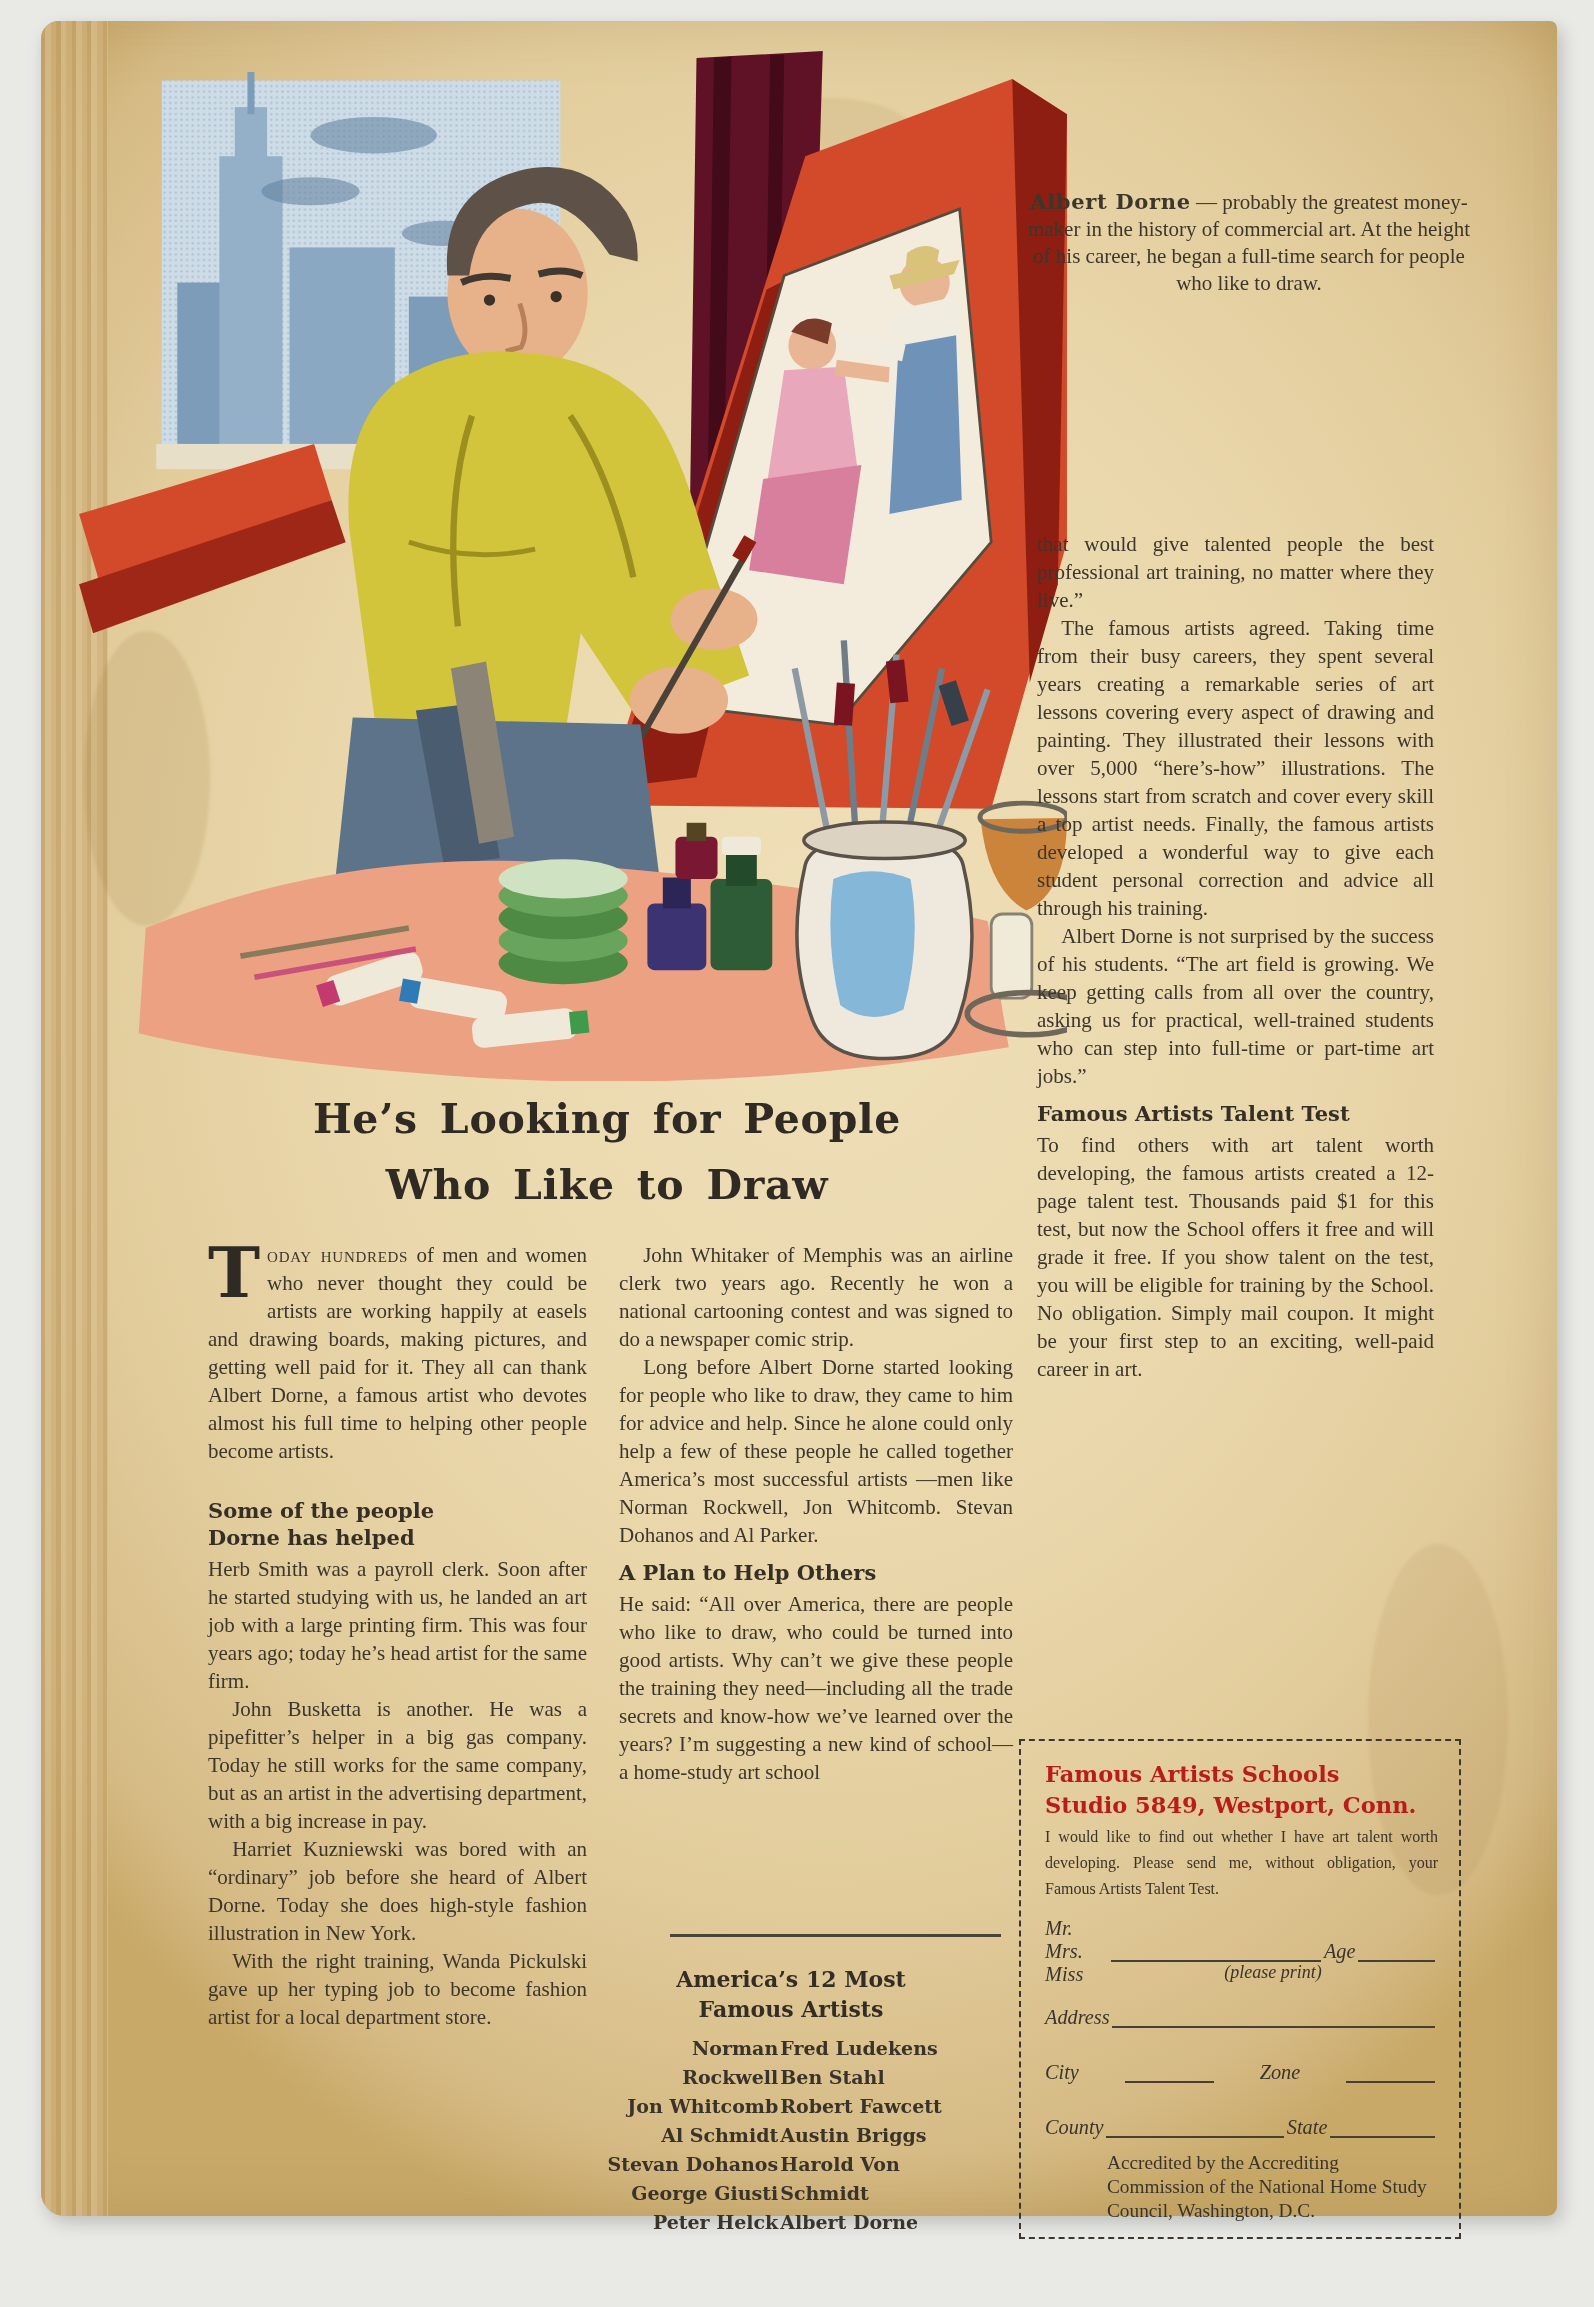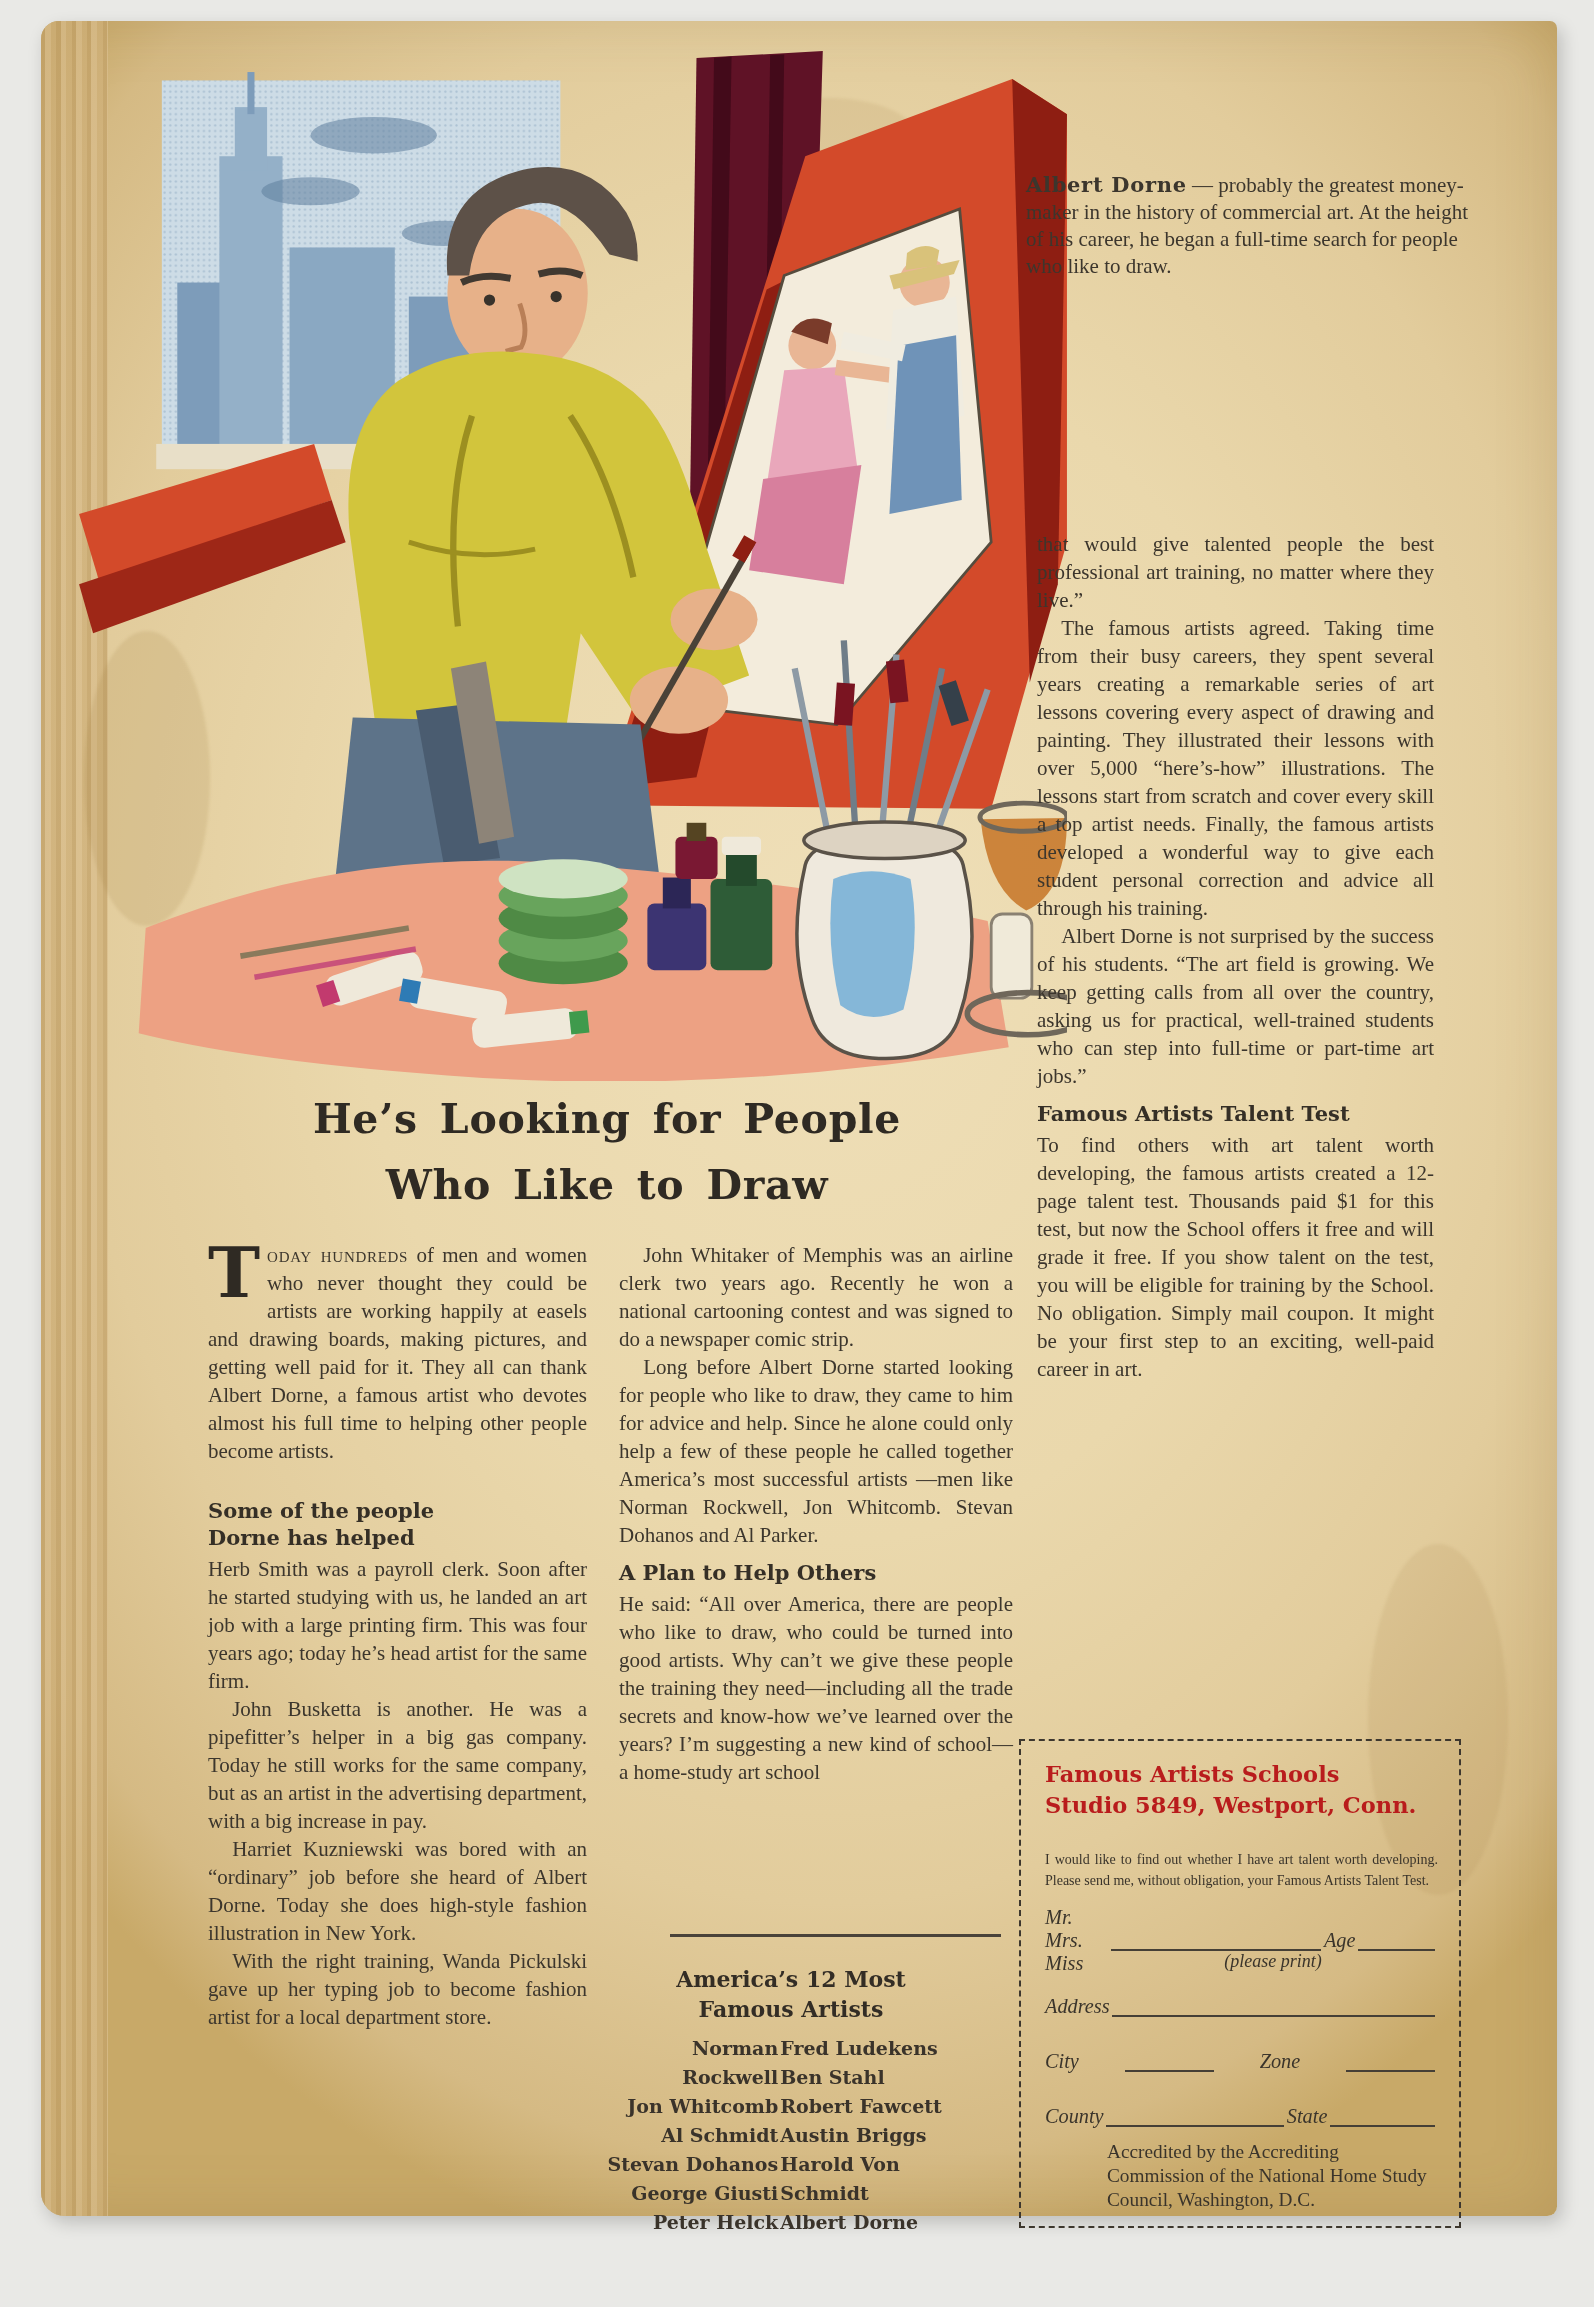--- a/index.html
+++ b/index.html
@@ -34,21 +34,21 @@
             line-height:29.5px;text-align:center;color:#332d25;}
   .fa-grid{display:flex;gap:2px;font-family:"DejaVu Serif", serif;font-weight:bold;
            font-size:19px;line-height:29px;color:#3a332a;}
   .fa-grid ul{list-style:none;margin:0;padding:0;}
   .fa-left{width:47%;text-align:right;}
   .fa-right{width:53%;text-align:left;}
   .divider{height:2.8px;background:#4a433a;}
   
   #coupon{border:2.8px dashed #3d372e;padding:18px 21px 14px 24px;color:#3a342b;}
   .c-org{font-family:"DejaVu Serif", serif;font-weight:bold;font-size:22.5px;line-height:31px;color:#b91c1c;}
-  .c-body{font-size:14px;line-height:21px;margin-top:28px;text-align:justify;}
+  .c-body{font-size:16px;line-height:26px;margin-top:3px;text-align:justify;}
   .c-form{font-style:italic;font-size:20.3px;}
   .fline{flex:1;border-bottom:2.1px solid #453f36;margin:0 2.8px;}
   .frow{display:flex;align-items:flex-end;line-height:21px;}
   .c-accred{font-size:19.3px;line-height:24px;padding-left:62px;margin-top:12.6px;font-style:normal;}
 </style>
 </head>
 <body>
 
 <div id="stage">
 
@@ -192,21 +192,21 @@
       <ellipse cx="1148" cy="1125" rx="115" ry="26" fill="#ddd3c2" stroke="#5a5248" stroke-width="5"></ellipse>
     </g>
     <g>
       <path d="M1285 1095 q10 100 65 130 q58 -26 58 -132 z" fill="#c87a2d" opacity=".9"></path>
       <ellipse cx="1346" cy="1092" rx="62" ry="20" fill="none" stroke="#6f675a" stroke-width="7"></ellipse>
       <rect x="1300" y="1230" width="58" height="120" rx="16" fill="#f0ead9" stroke="#8a8172" stroke-width="4"></rect>
       <ellipse cx="1352" cy="1372" rx="86" ry="30" fill="none" stroke="#6f675a" stroke-width="8"></ellipse>
     </g>
   </svg>
 
-  <div class="abs" id="intro-caption" style="left:1026px;top:171px;width:446px;">
+  <div class="abs" id="intro-caption" style="left:1026px;top:188px;width:446px;text-align:center;">
     <b>Albert Dorne</b><span> — probably the greatest money-maker in the history of commercial art. At the height of his career, he began a full-time search for people who like to draw.</span>
   </div>
 
   <div class="abs body-col" style="left:1037px;top:530px;width:397px;">
     <p class="para noindent">that would give talented people the best professional art training, no matter where they live.”</p>
     <p class="para">The famous artists agreed. Taking time from their busy careers, they spent several years creating a remarkable series of art lessons covering every aspect of drawing and painting. They illustrated their lessons with over 5,000 “here’s-how” illustrations. The lessons start from scratch and cover every skill a top artist needs. Finally, the famous artists developed a wonderful way to give each student personal correction and advice all through his training.</p>
     <p class="para">Albert Dorne is not surprised by the success of his students. “The art field is growing. We keep getting calls from all over the country, asking us for practical, well-trained students who can step into full-time or part-time art jobs.”</p>
     <div class="subhead">Famous Artists Talent Test</div>
     <p class="para noindent">To find others with art talent worth developing, the famous artists created a 12-page talent test. Thousands paid $1 for this test, but now the School offers it free and will grade it free. If you show talent on the test, you will be eligible for training by the School. No obligation. Simply mail coupon. It might be your first step to an exciting, well-paid career in art.</p>
   </div>

